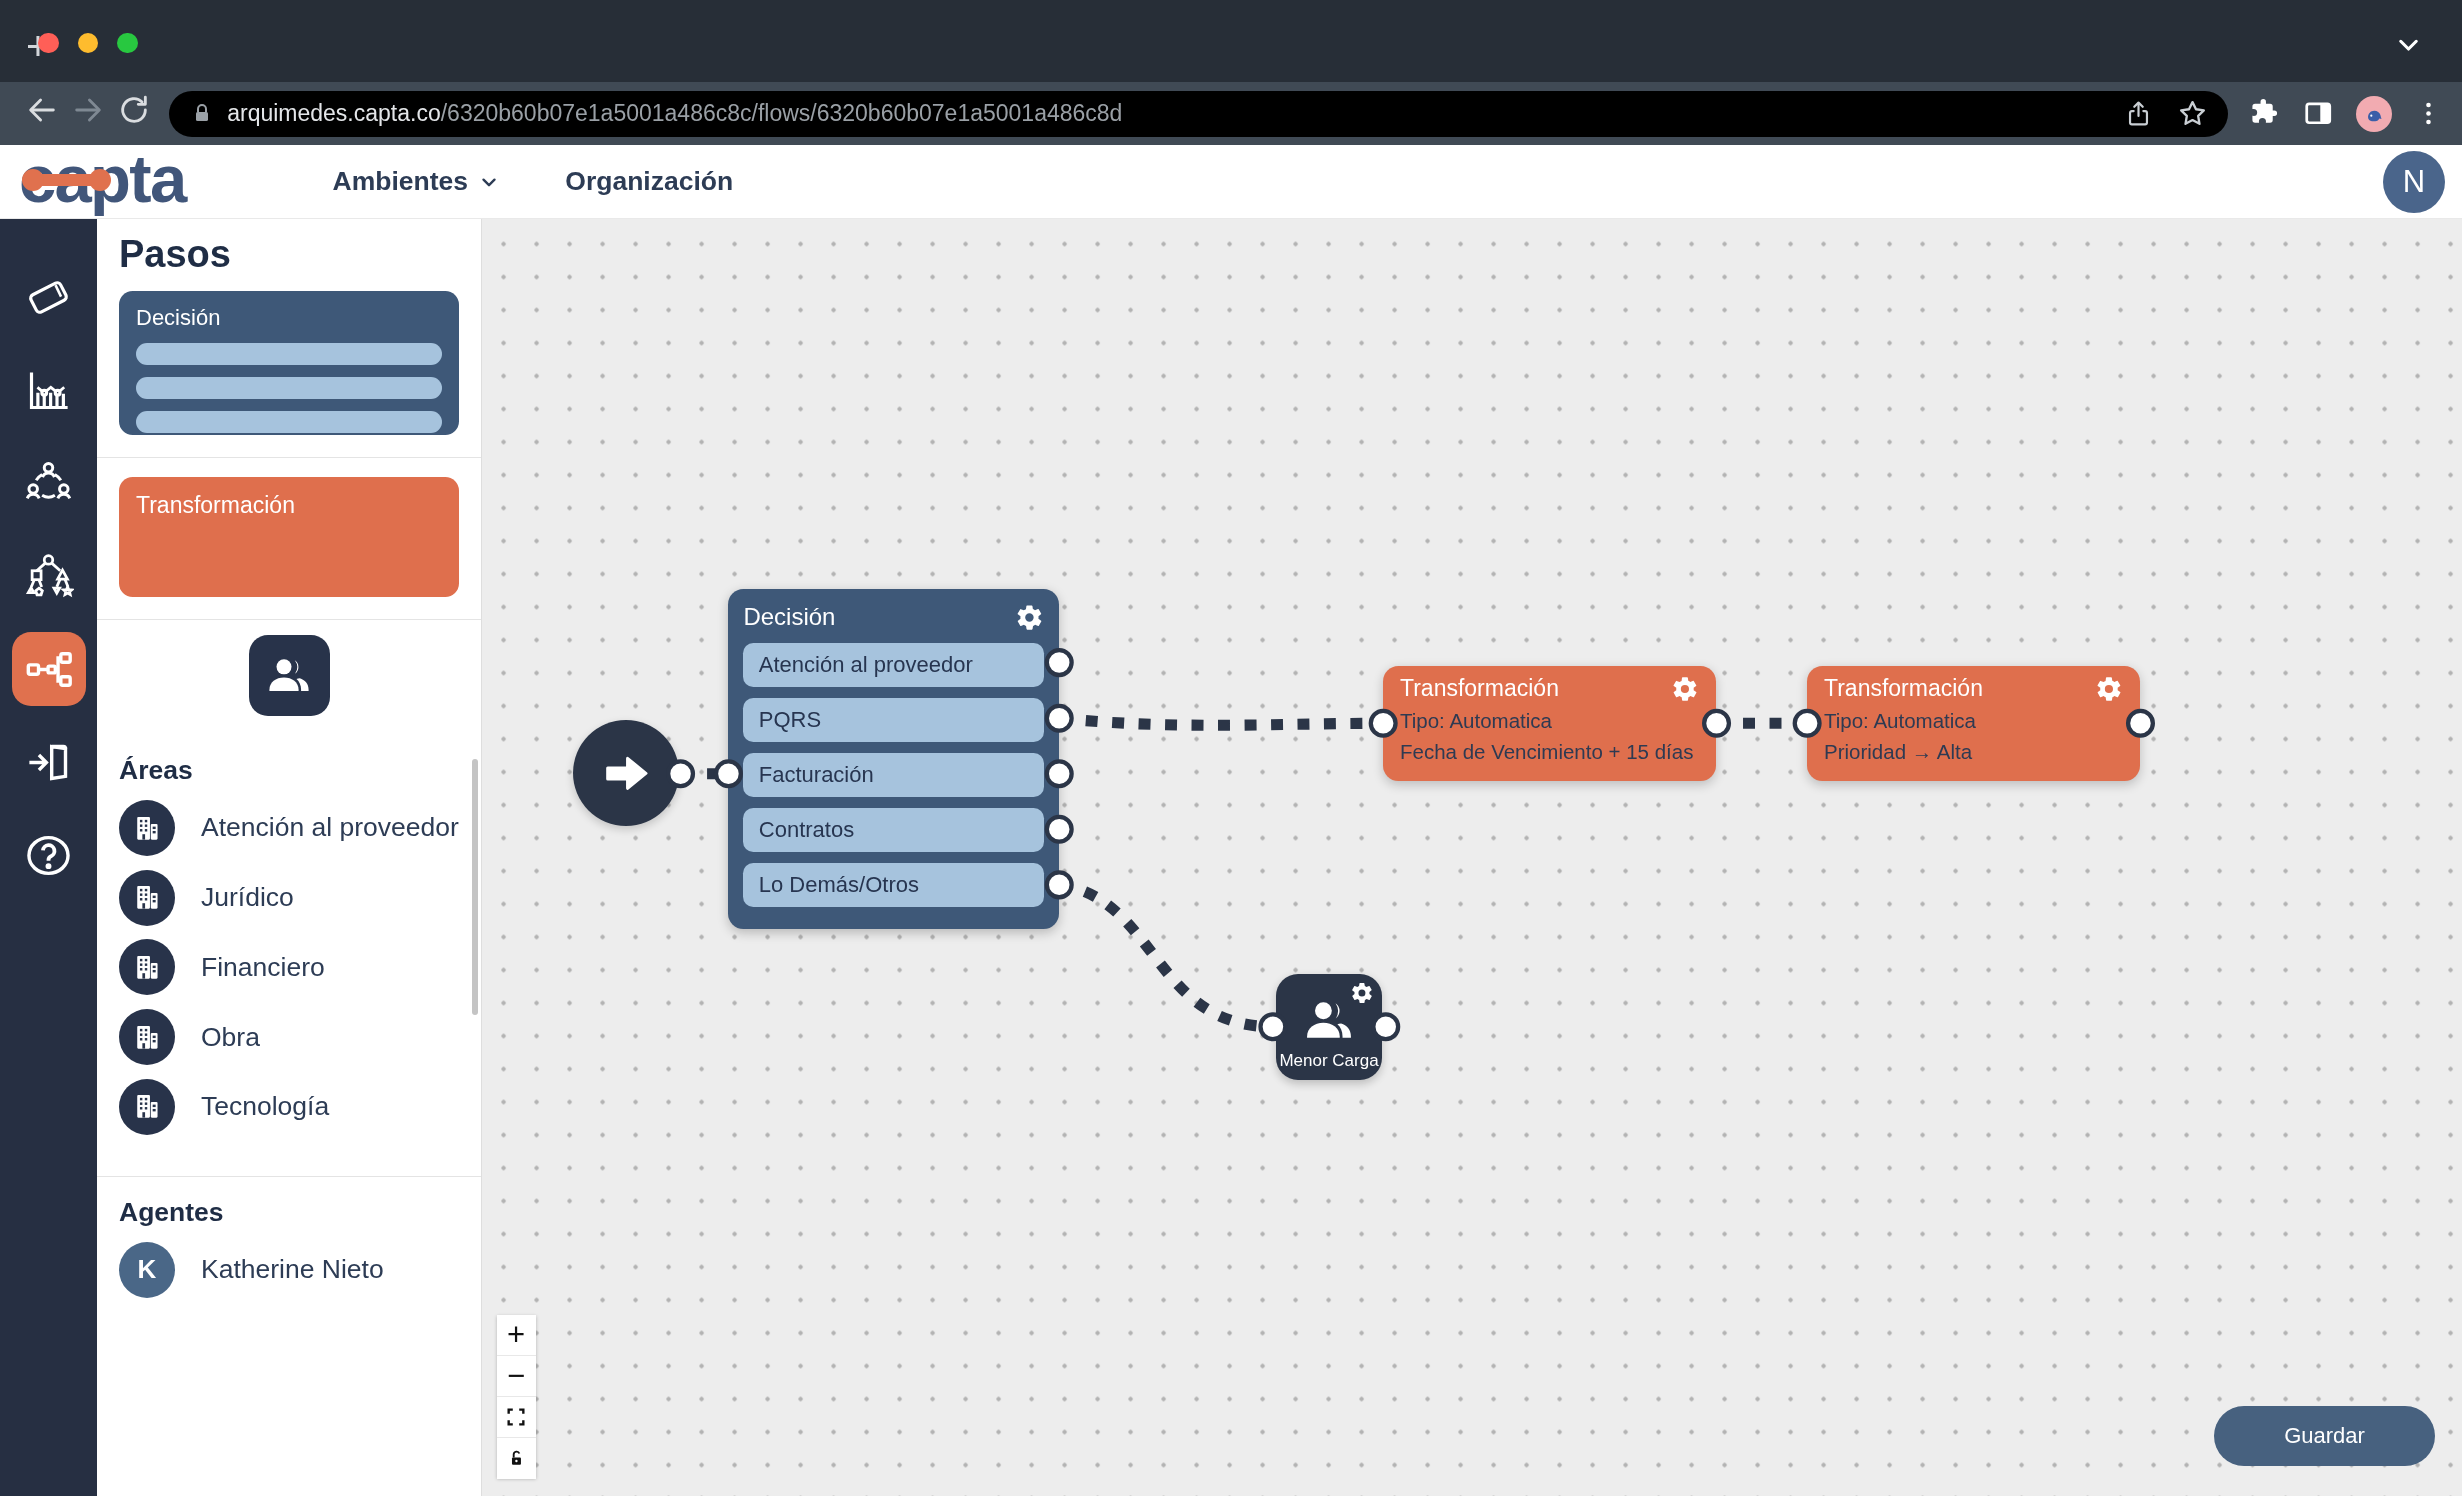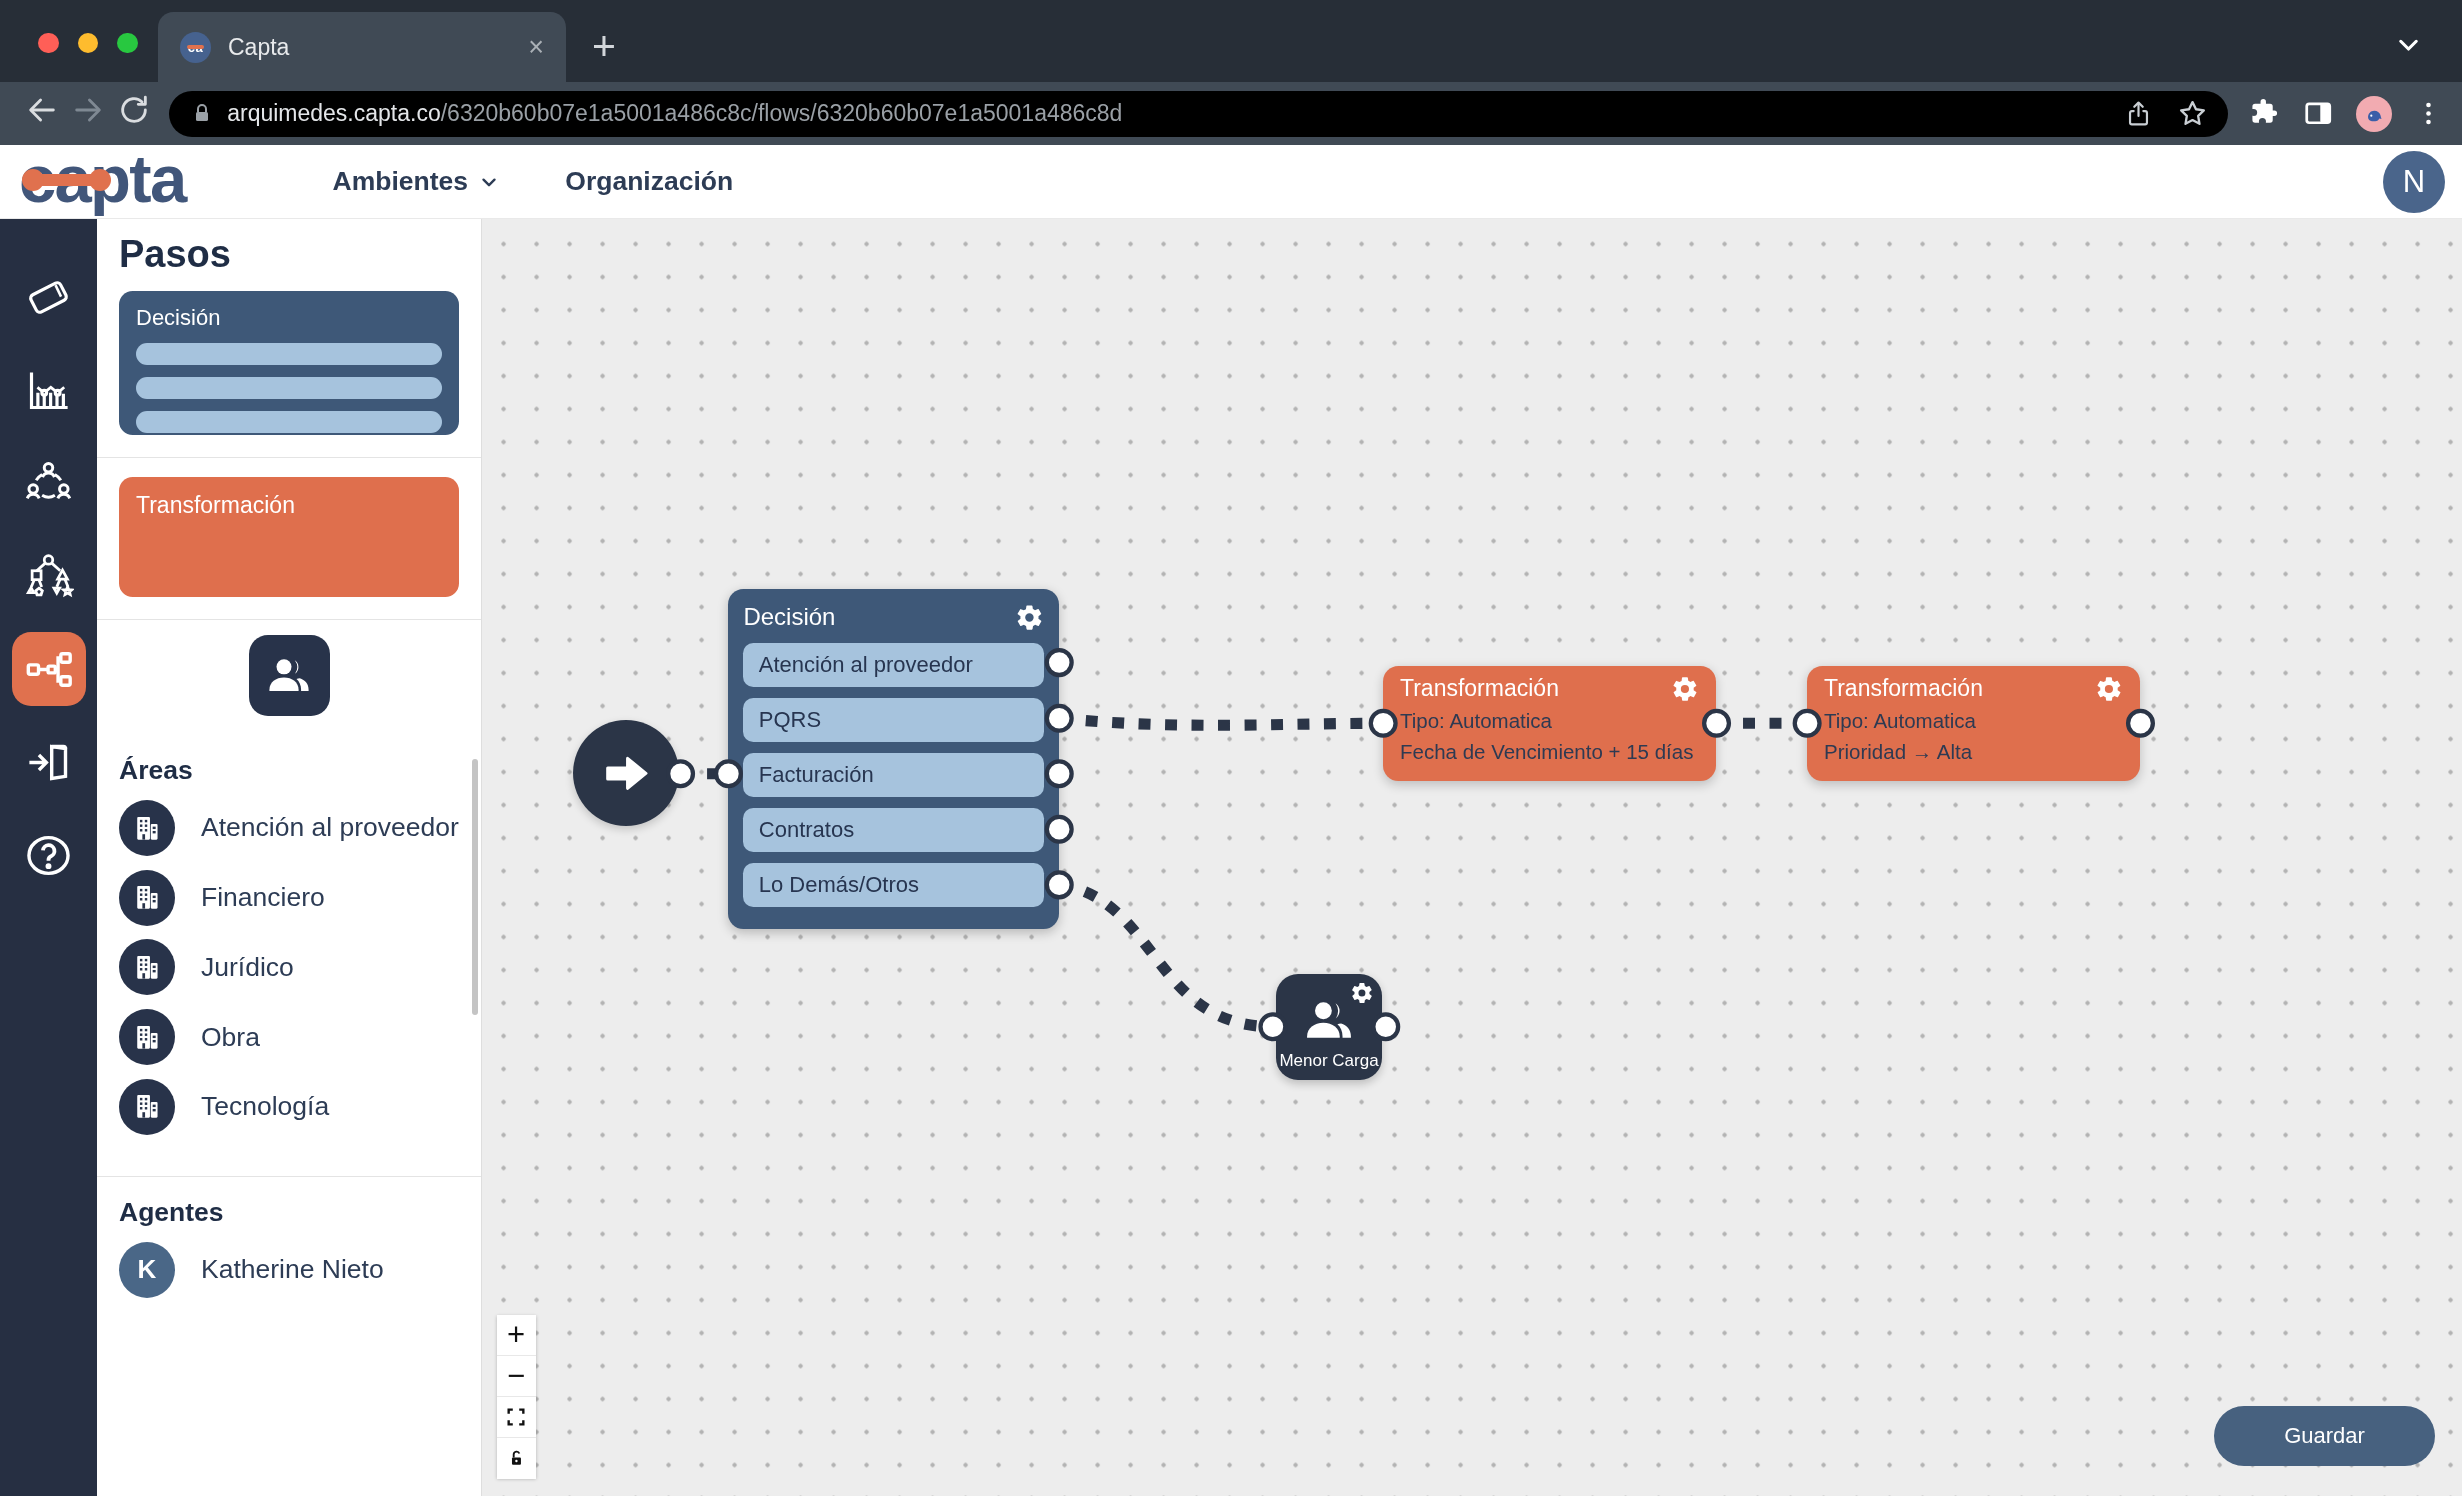--- a/index.html
+++ b/index.html
@@ -93,25 +93,20 @@
 </style>
 </head>
 <body>
 
 <div class="tabstrip">
   <div class="traffic">
     <span class="tl-red"></span>
     <span class="tl-yellow"></span>
     <span class="tl-green"></span>
   </div>
-  <div class="tab">
-    <span class="favicon">ca</span>
-    <span class="tab-title">Capta</span>
-    <span class="tab-close">×</span>
-  </div>
   <span class="newtab">+</span>
   <span class="strip-chevron">
     <svg width="31" height="31" viewBox="0 0 24 24" fill="none" stroke="#fff" stroke-width="2.4" stroke-linecap="round" stroke-linejoin="round">
         <path d="M6 9.5l6 6 6-6"></path>
       </svg>
   </span>
 </div>
 
 <div class="toolbar">
   <span class="nav-ic">
@@ -317,41 +312,41 @@
               <rect x="6.6" y="9.2" width="1.8" height="1.8"></rect>
               <rect x="10.2" y="9.2" width="1.8" height="1.8"></rect>
               <rect x="6.6" y="12.6" width="1.8" height="1.8"></rect>
               <rect x="10.2" y="12.6" width="1.8" height="1.8"></rect>
               <rect x="16" y="10.8" width="2.2" height="1.8"></rect>
               <rect x="16" y="14" width="2.2" height="1.8"></rect>
               <rect x="8.4" y="16.4" width="2" height="4"></rect>
             </g>
           </svg>
         </span>
-      <span class="lbl">Financiero</span>
+      <span class="lbl">Jurídico</span>
     </div>
     <div class="list-row">
       <span class="round-av">
           <svg width="32.5" height="32.5" viewBox="0 0 24 24" fill="#fff">
             <rect x="4.6" y="3.6" width="9.4" height="16.8" rx="0.8"></rect>
             <rect x="14.6" y="8.8" width="5" height="11.6" rx="0.8"></rect>
             <g fill="#28334a">
               <rect x="6.6" y="5.8" width="1.8" height="1.8"></rect>
               <rect x="10.2" y="5.8" width="1.8" height="1.8"></rect>
               <rect x="6.6" y="9.2" width="1.8" height="1.8"></rect>
               <rect x="10.2" y="9.2" width="1.8" height="1.8"></rect>
               <rect x="6.6" y="12.6" width="1.8" height="1.8"></rect>
               <rect x="10.2" y="12.6" width="1.8" height="1.8"></rect>
               <rect x="16" y="10.8" width="2.2" height="1.8"></rect>
               <rect x="16" y="14" width="2.2" height="1.8"></rect>
               <rect x="8.4" y="16.4" width="2" height="4"></rect>
             </g>
           </svg>
         </span>
-      <span class="lbl">Jurídico</span>
+      <span class="lbl">Financiero</span>
     </div>
     <div class="list-row">
       <span class="round-av">
           <svg width="32.5" height="32.5" viewBox="0 0 24 24" fill="#fff">
             <rect x="4.6" y="3.6" width="9.4" height="16.8" rx="0.8"></rect>
             <rect x="14.6" y="8.8" width="5" height="11.6" rx="0.8"></rect>
             <g fill="#28334a">
               <rect x="6.6" y="5.8" width="1.8" height="1.8"></rect>
               <rect x="10.2" y="5.8" width="1.8" height="1.8"></rect>
               <rect x="6.6" y="9.2" width="1.8" height="1.8"></rect>

